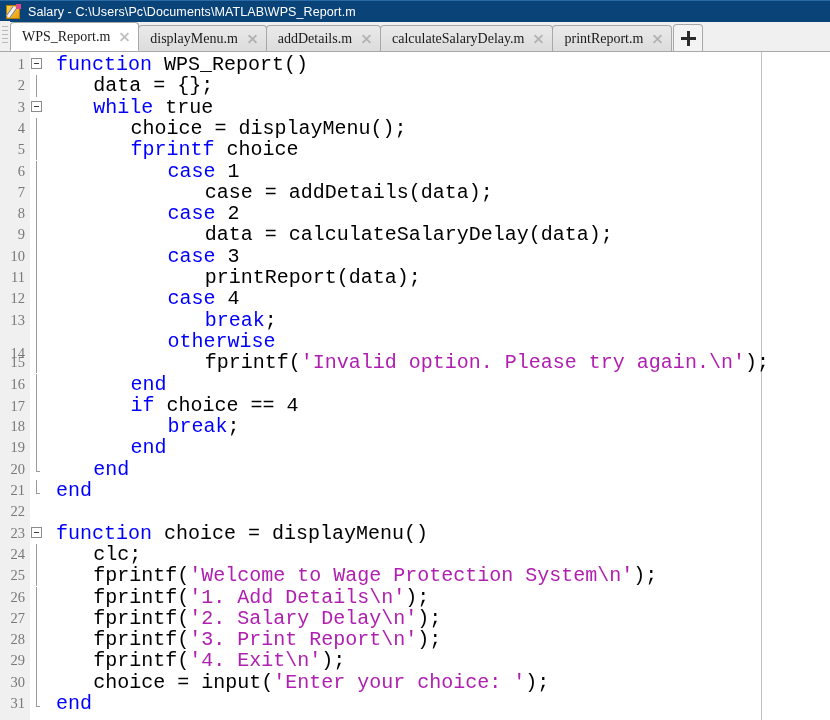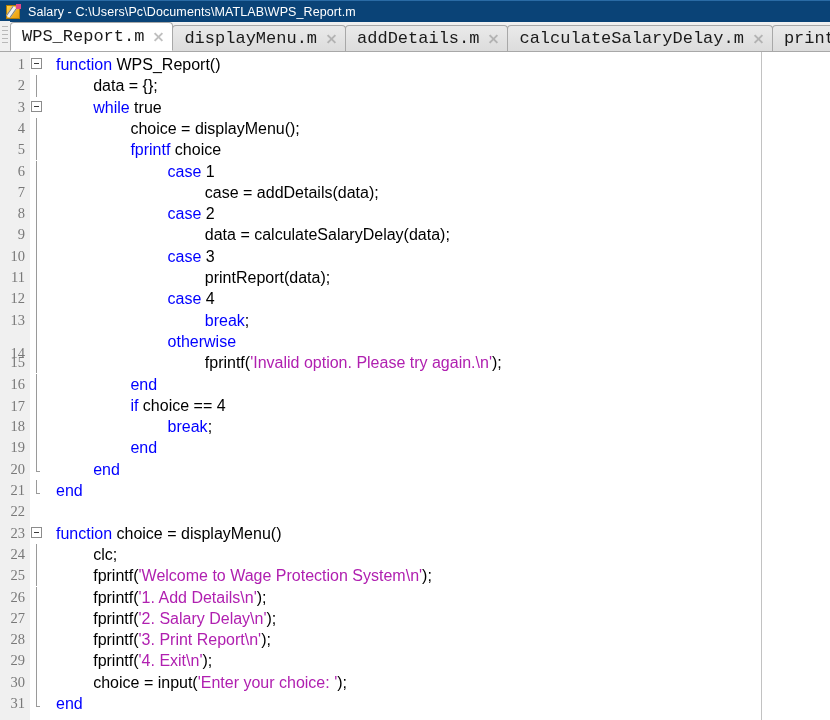--- a/index.html
+++ b/index.html
@@ -117,24 +117,24 @@
     cursor: default;
     background: linear-gradient(to bottom, #eaeaea 0%, #dcdcdc 100%);
   }
   .tab.active {
     background: #ffffff;
     height: 29px;
     z-index: 5;
     border-bottom: 1px solid #ffffff;
   }
   .tab-label {
-    font-size: 17px;
+    font-size: 14px;
     color: #1a1a1a;
     white-space: nowrap;
-    font-family: Liberation Mono, monospace;
+    font-family: Liberation Serif, serif;
   }
   .tab-close {
     margin-left: 8px;
     width: 13px;
     height: 13px;
     flex: 0 0 13px;
     position: relative;
     opacity: 0.55;
   }
   .tab-close::before,
@@ -234,22 +234,22 @@
     color: #787878;
     text-align: right;
     line-height: 21.3px;
     height: 21.3px;
   }
 
   .code-line {
     position: absolute;
     left: 12px;
     white-space: pre;
-    font-family: Liberation Sans, sans-serif;
-    font-size: 16px;
+    font-family: Liberation Mono, monospace;
+    font-size: 20px;
     line-height: 21.3px;
     height: 21.3px;
     color: #000000;
   }
   .tok-kw   { color: #0000ff; }
   .tok-str  { color: #b020b0; }
   .tok-plain{ color: #000000; }
 
   
   .fold-box {

